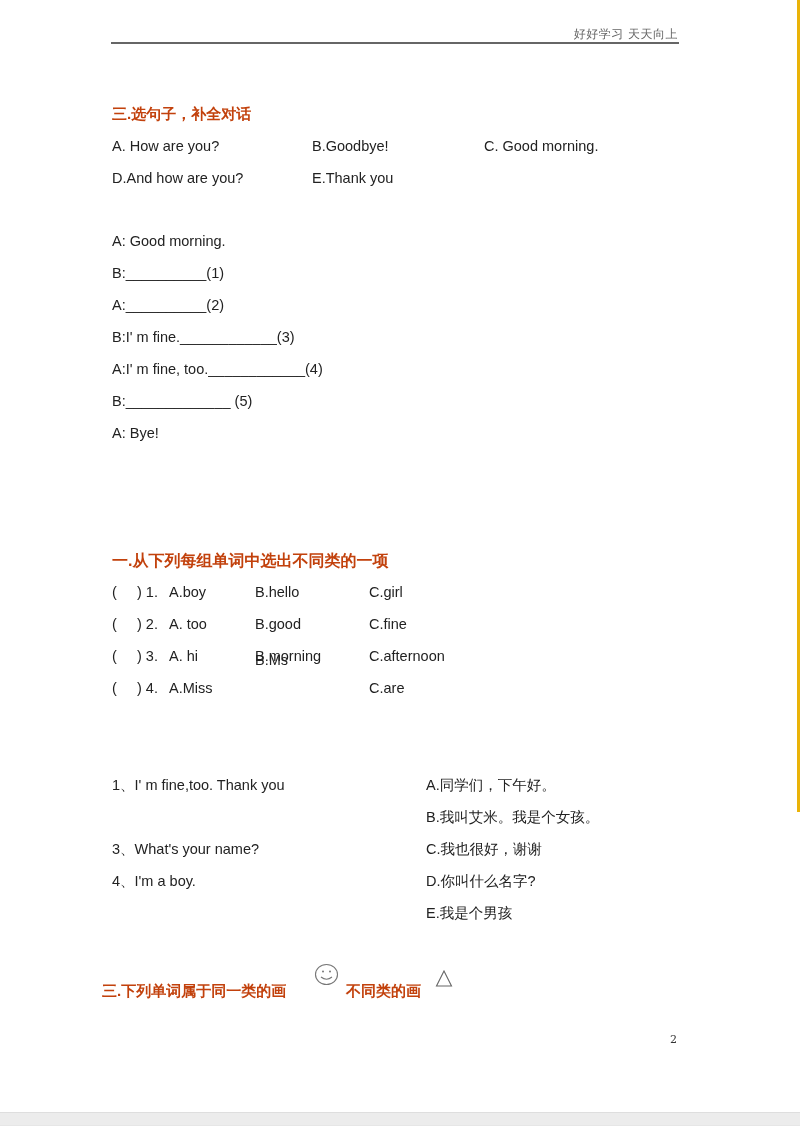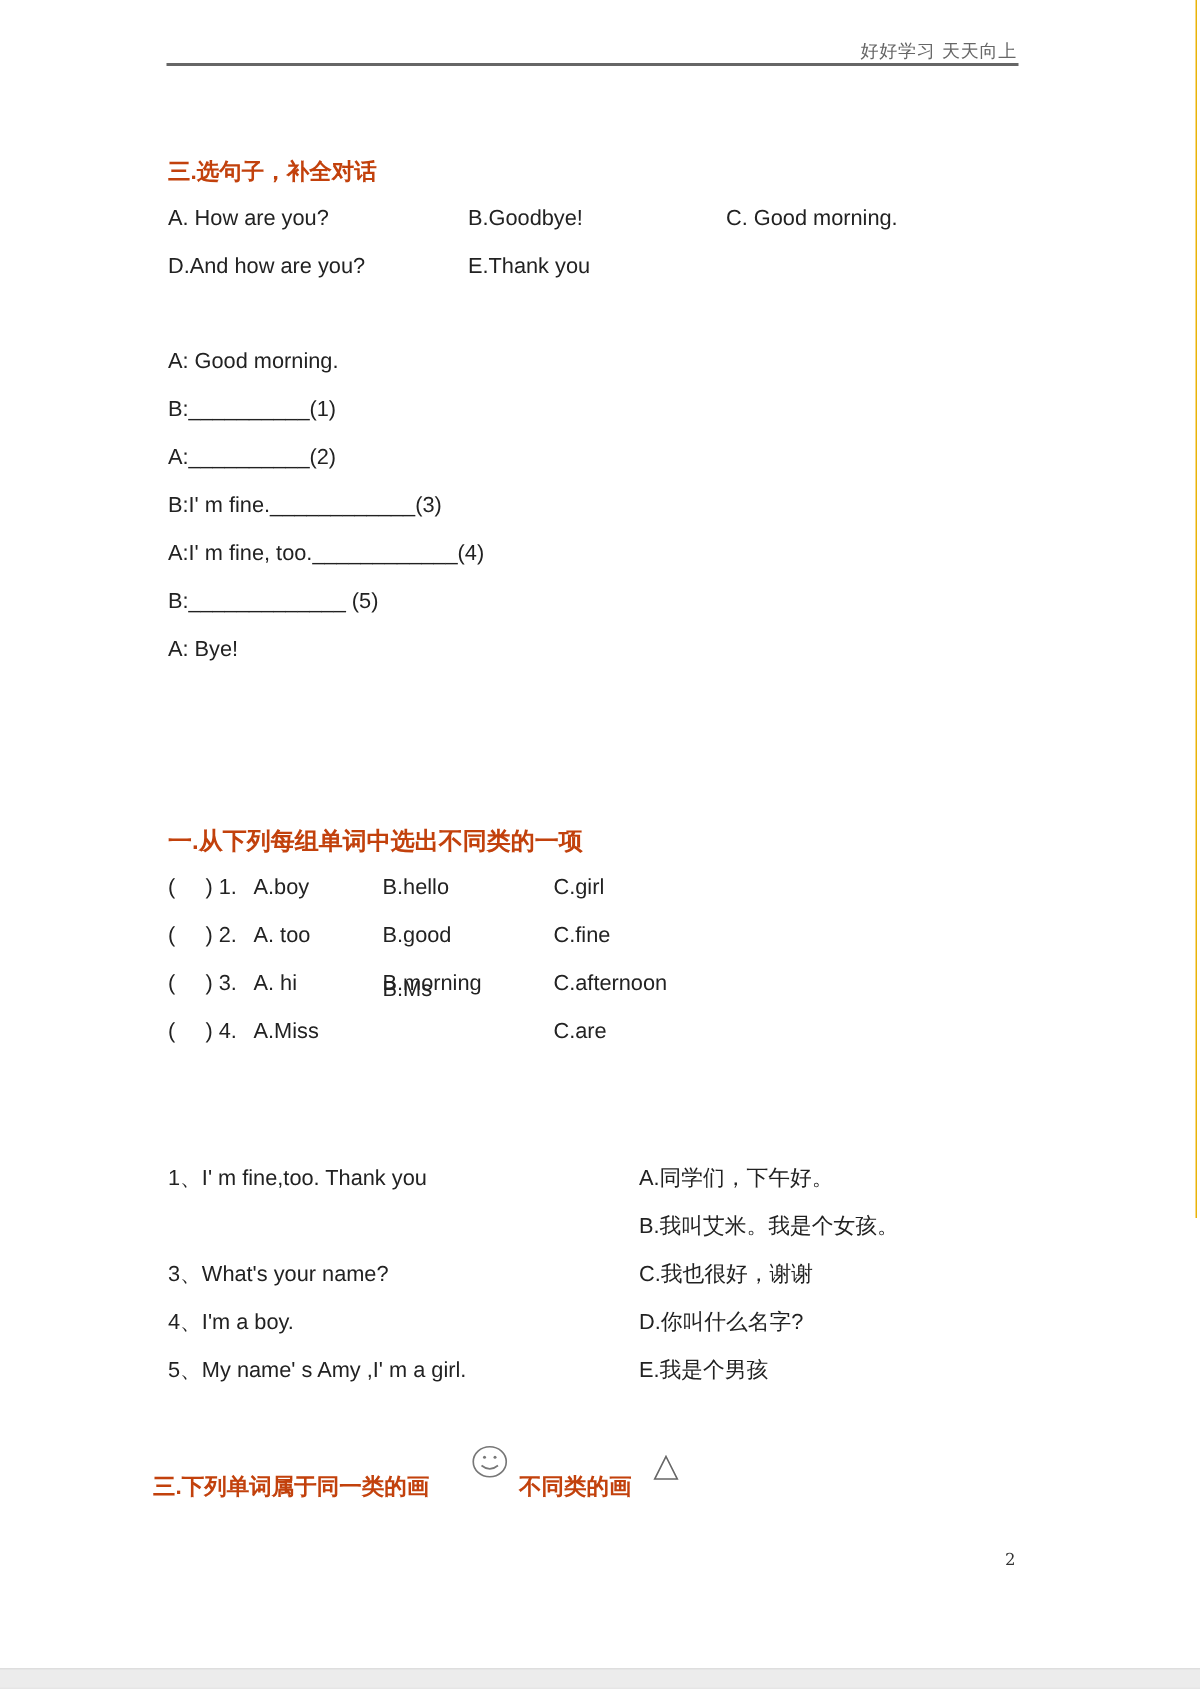--- a/index.html
+++ b/index.html
@@ -1,19 +1,19 @@
 <!DOCTYPE html>
 <html><head>
   <meta charset="utf-8">
   <style>
     html, body { margin:0; padding:0; }
     body { width:800px; height:1134px; background:#ffffff; position:relative; overflow:hidden;
            font-family:"Liberation Sans","DejaVu Sans",sans-serif; color:#222; }
     .page { position:absolute; left:0; top:0; width:797px; height:812px; background:#fff;
-            border-right:1px solid #eab308; }
+            border-right:4px solid #eab308; }
     .page-bottom { position:absolute; left:0; top:1112px; width:800px; height:12px; background:#ececec;
                    border-top:1px solid #dedede; border-bottom:1px solid #e6e6e6; }
     .header-text { position:absolute; right:119px; top:26px; font-family:"DejaVu Serif",serif; font-size:12px; color:#666; letter-spacing:0.5px; }
     .header-line { position:absolute; left:111px; top:42px; width:568px; height:0; border-top:2px solid #666; }
     .t { position:absolute; font-size:14.5px; white-space:pre; color:#222; }
     .h { font-weight:bold; font-size:15px; color:#c2410c; }
     .watermark { position:absolute; left:378px; top:988px; font-family:"DejaVu Sans",sans-serif; font-weight:bold;
                  font-size:74px; color:#e9e9e9; letter-spacing:2px; line-height:1; }
     .pagenum { position:absolute; left:670px; top:1033px; font-family:"DejaVu Serif",serif; font-size:11px; color:#333; }
     .smiley { position:absolute; left:314px; top:963px; width:25px; height:23px; }
@@ -64,21 +64,20 @@
   <div class="t" style="left:369px;top:680px;">C.are</div>
 
 
   <div class="t" style="left:112px;top:776px;">1、I' m fine,too. Thank you</div>
   <div class="t" style="left:426px;top:776px;">A.同学们，下午好。</div>
   <div class="t" style="left:426px;top:808px;">B.我叫艾米。我是个女孩。</div>
   <div class="t" style="left:112px;top:840px;">3、What's your name?</div>
   <div class="t" style="left:426px;top:840px;">C.我也很好，谢谢</div>
   <div class="t" style="left:112px;top:872px;">4、I'm a boy.</div>
   <div class="t" style="left:426px;top:872px;">D.你叫什么名字?</div>
-  <div class="t" style="left:112px;top:904px;">5、My name' s Amy ,I' m a girl.</div>
   <div class="t" style="left:426px;top:904px;">E.我是个男孩</div>
 
   <div class="t h" style="left:102px;top:982px;">三.下列单词属于同一类的画</div>
   <svg class="smiley" viewBox="0 0 25 23">
     <ellipse cx="12.5" cy="11.5" rx="11" ry="10" fill="none" stroke="#777" stroke-width="1.1"></ellipse>
     <circle cx="9" cy="8.5" r="1" fill="#777"></circle>
     <circle cx="16" cy="8.5" r="1" fill="#777"></circle>
     <path d="M7 14 Q12.5 18.5 18 14" fill="none" stroke="#777" stroke-width="1.1"></path>
   </svg>
   <div class="t h" style="left:346px;top:982px;">不同类的画</div>

